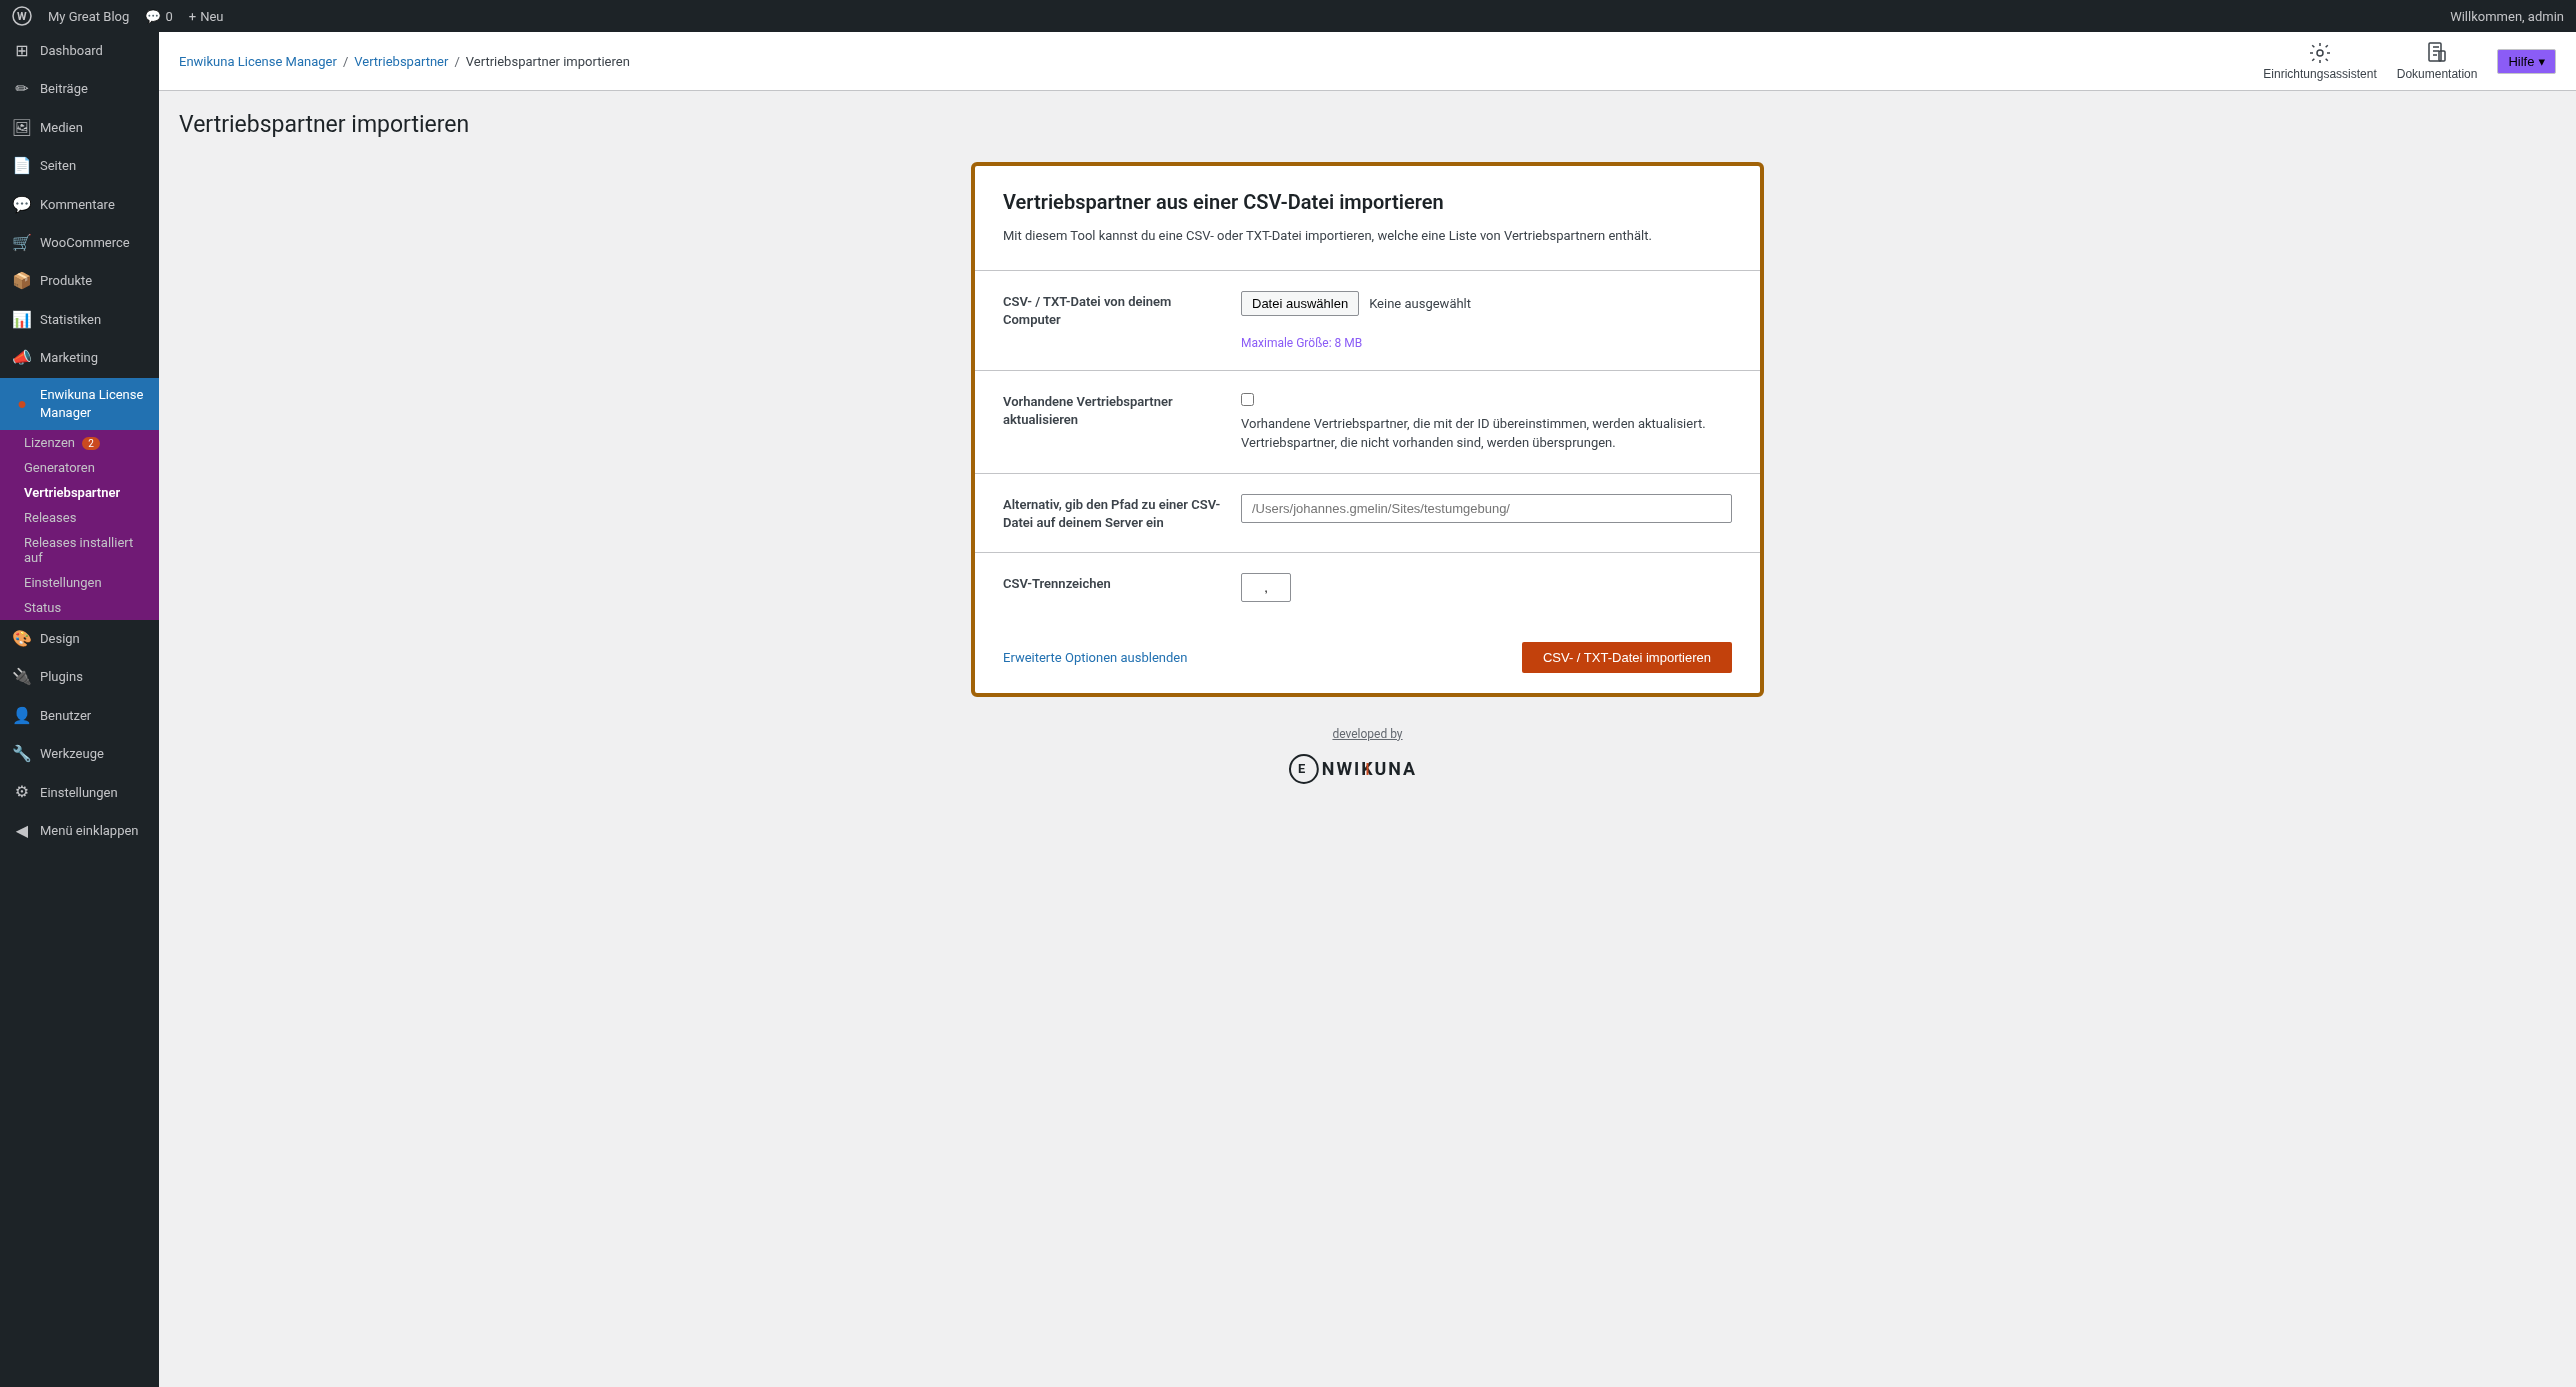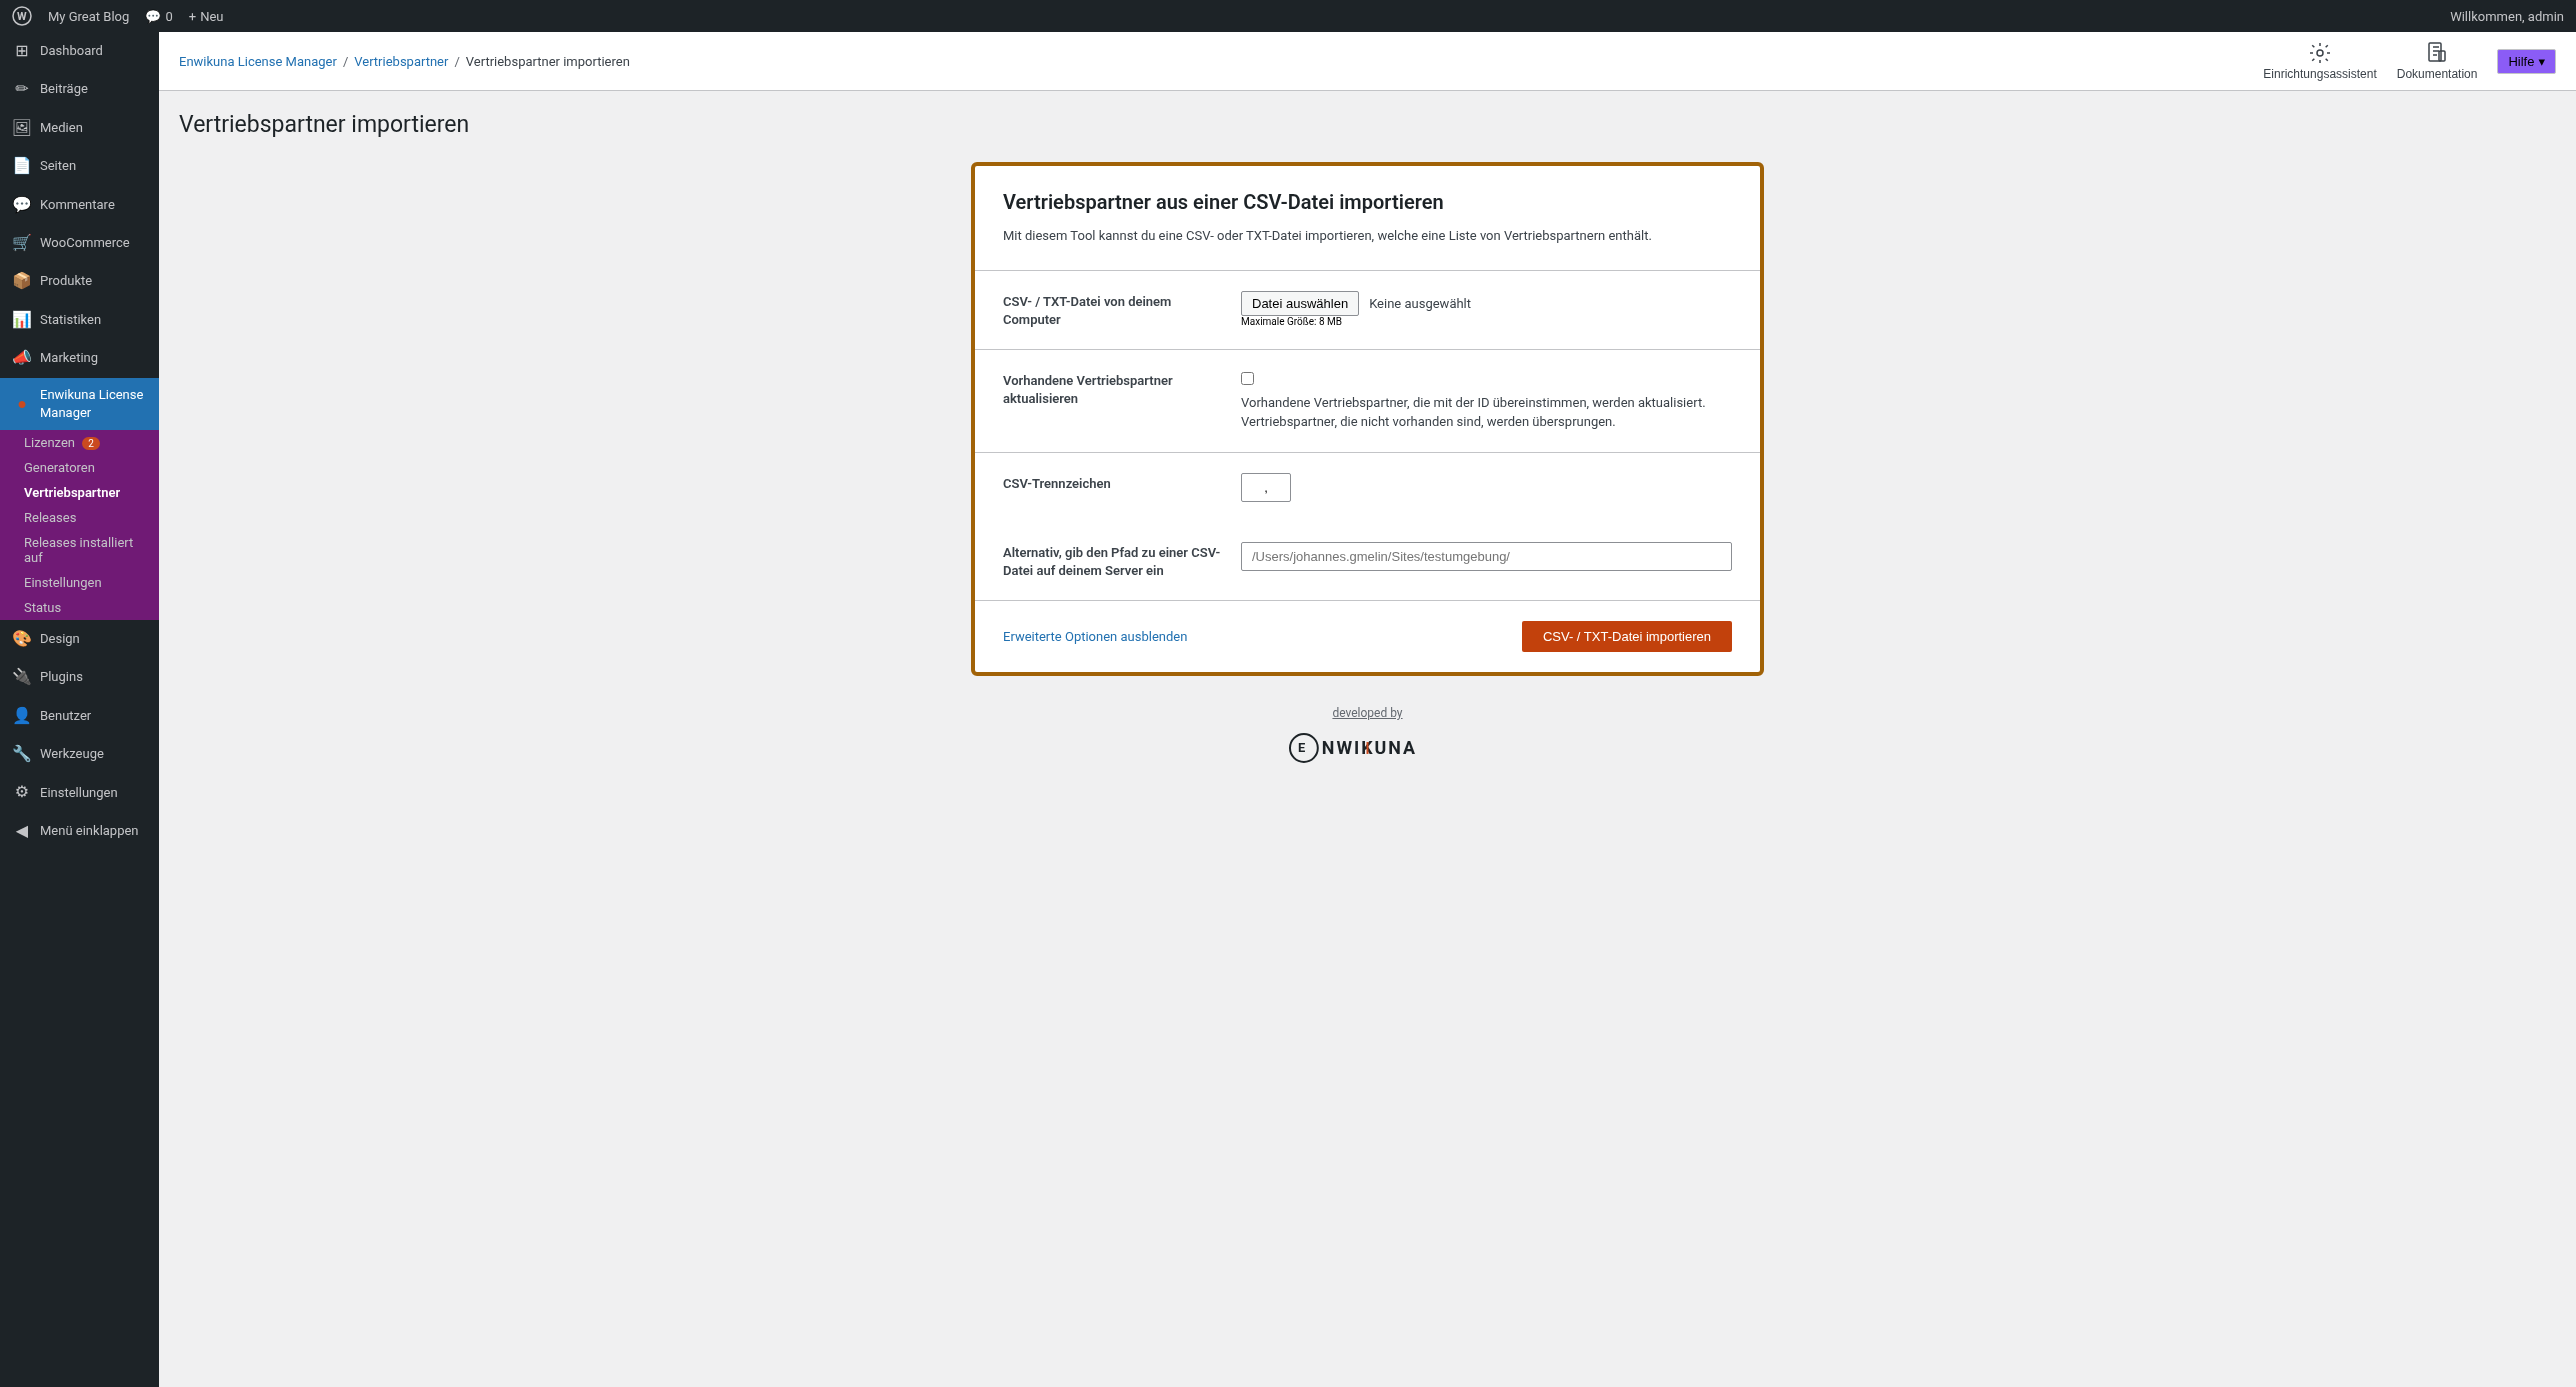--- a/index.html
+++ b/index.html
@@ -181,21 +181,21 @@
     .file-upload-area { display: flex; align-items: center; gap: 10px; }
     .file-btn {
       border: 1px solid #8c8f94;
       background: #f6f7f7;
       padding: 4px 10px;
       font-size: 13px;
       cursor: pointer;
       border-radius: 2px;
     }
     .file-none { color: #3c434a; font-size: 13px; }
-    .file-maxsize { color: #000000; font-size: 10px; margin-top: 0; }
+    .file-maxsize { color: #8b5cf6; font-size: 12px; margin-top: 20px; }
 
     .checkbox-label {
       display: flex;
       align-items: flex-start;
       gap: 8px;
       font-size: 13px;
       color: #3c434a;
       line-height: 1.5;
       flex-direction: column;
     }
@@ -424,31 +424,31 @@
           <div class="form-row">
             <div class="form-label">Vorhandene Vertriebspartner aktualisieren</div>
             <div class="form-control">
               <label class="checkbox-label">
                 <input type="checkbox" style="">
                 <span>Vorhandene Vertriebspartner, die mit der ID übereinstimmen, werden aktualisiert. Vertriebspartner, die nicht vorhanden sind, werden übersprungen.</span>
               </label>
             </div>
           </div>
 
+          <div class="form-row">
+            <div class="form-label">Alternativ, gib den Pfad zu einer CSV-Datei auf deinem Server ein</div>
+            <div class="form-control">
+              <input type="text" class="text-input" placeholder="/Users/johannes.gmelin/Sites/testumgebung/" style="">
+            </div>
+          </div>
+
           <div class="form-row" style="border-bottom: none;">
             <div class="form-label">CSV-Trennzeichen</div>
             <div class="form-control">
               <input type="text" class="separator-input" value="," style="">
-            </div>
-          </div>
-
-          <div class="form-row">
-            <div class="form-label">Alternativ, gib den Pfad zu einer CSV-Datei auf deinem Server ein</div>
-            <div class="form-control">
-              <input type="text" class="text-input" placeholder="/Users/johannes.gmelin/Sites/testumgebung/" style="">
             </div>
           </div>
         </div>
 
         <div class="card-footer">
           <a class="link-btn" href="#">Erweiterte Optionen ausblenden</a>
           <button class="primary-btn">CSV- / TXT-Datei importieren</button>
         </div>
       </div>
 

